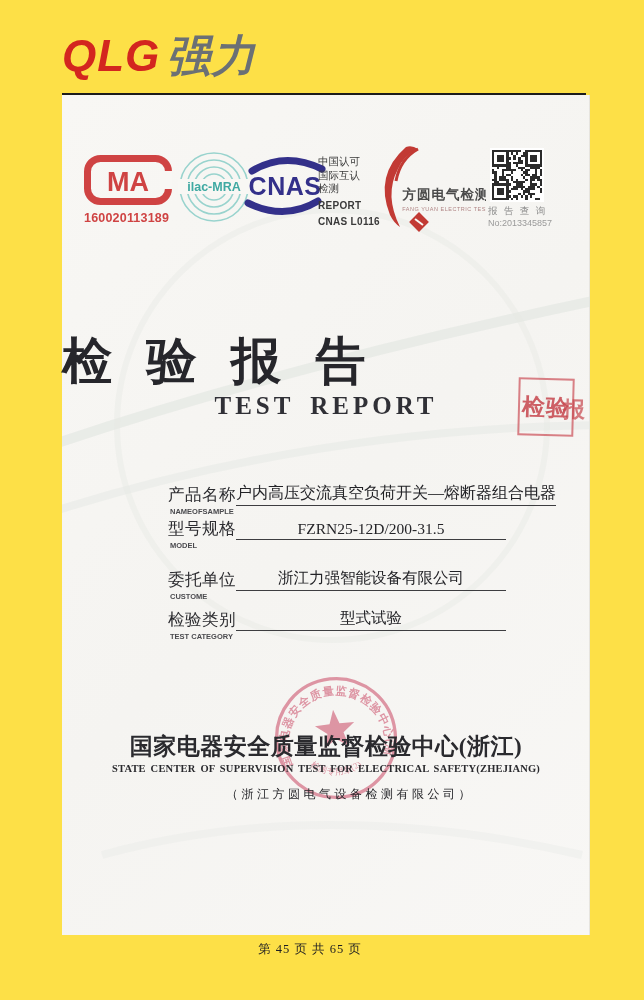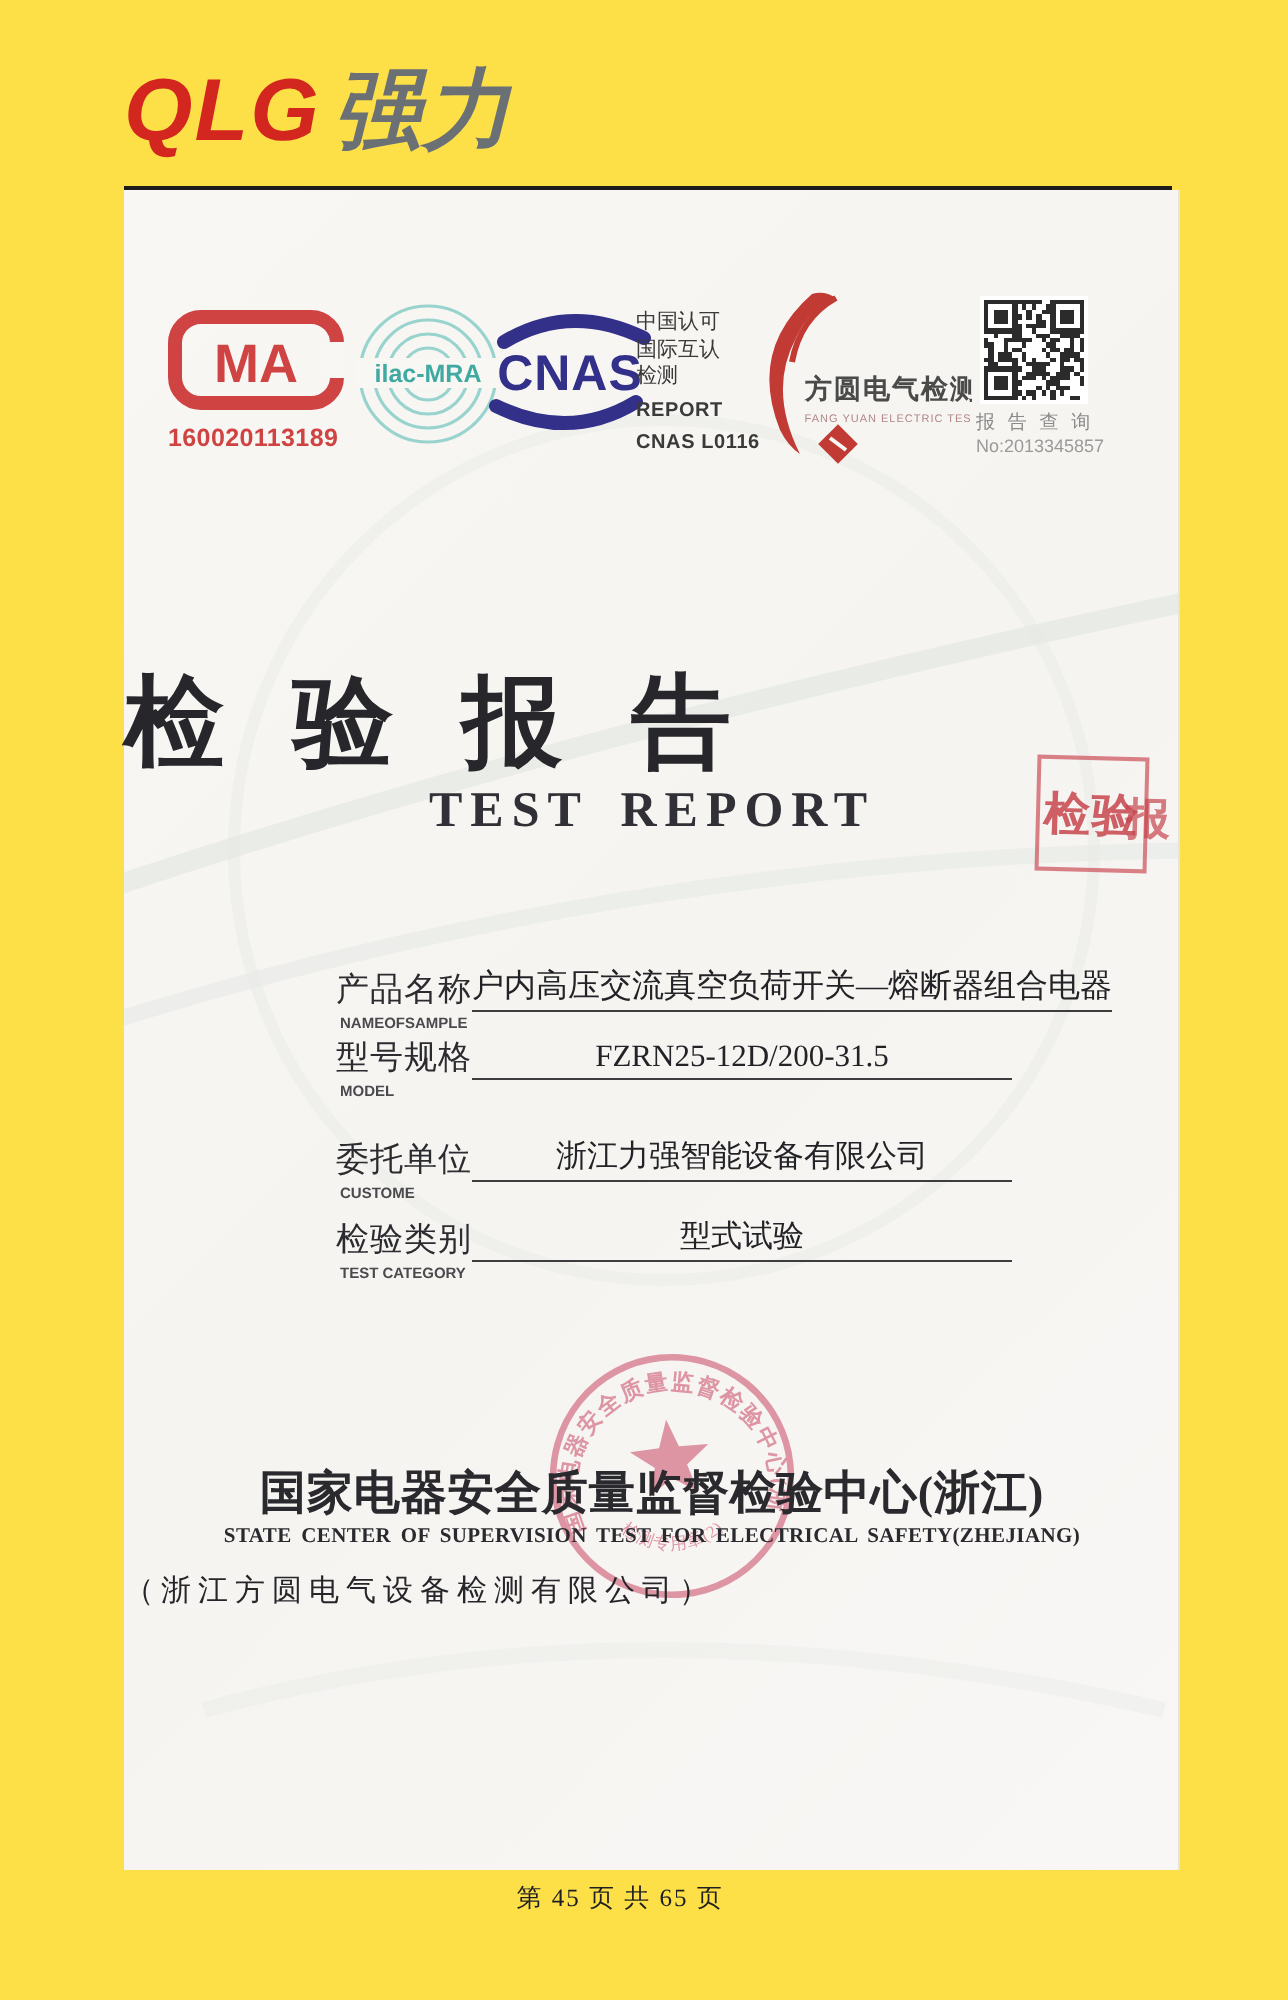--- a/index.html
+++ b/index.html
@@ -62,22 +62,22 @@
   .frow .val { font-size:15.5px; color:#232327; white-space:nowrap; }
   .frow .sub { margin-top:1px; margin-left:2px; font-family:"Liberation Sans",sans-serif;
     font-size:7.5px; font-weight:bold; color:#4a4a4e; letter-spacing:0; }
   
   .org-stamp { position:absolute; left:208px; top:577px; width:132px; height:132px;
     opacity:.62; transform:rotate(-6deg); }
   .org-cn { position:absolute; left:0; top:636px; width:528px; text-align:center;
     font-size:23px; font-weight:bold; color:#2a2a2e; letter-spacing:.5px; }
   .org-en { position:absolute; left:0; top:668px; width:528px; text-align:center;
     font-size:10.5px; font-weight:bold; color:#2a2a2e; letter-spacing:.2px; word-spacing:2px; }
-  .org-sub { position:absolute; left:0; top:691px; width:576px; 
-    font-size:15px; color:#26262a; letter-spacing:3.5px; }
+  .org-sub { position:absolute; left:0; top:691px; width:576px; text-align:center;
+    font-size:12px; color:#26262a; letter-spacing:3.5px; }
   
   .page-footer { position:absolute; left:0; top:941px; width:620px; text-align:center;
     font-size:12.5px; color:#1f1f22; letter-spacing:1px; }
 </style>
 </head>
 <body>
 
 <div class="page">
 
   <div class="brand">

